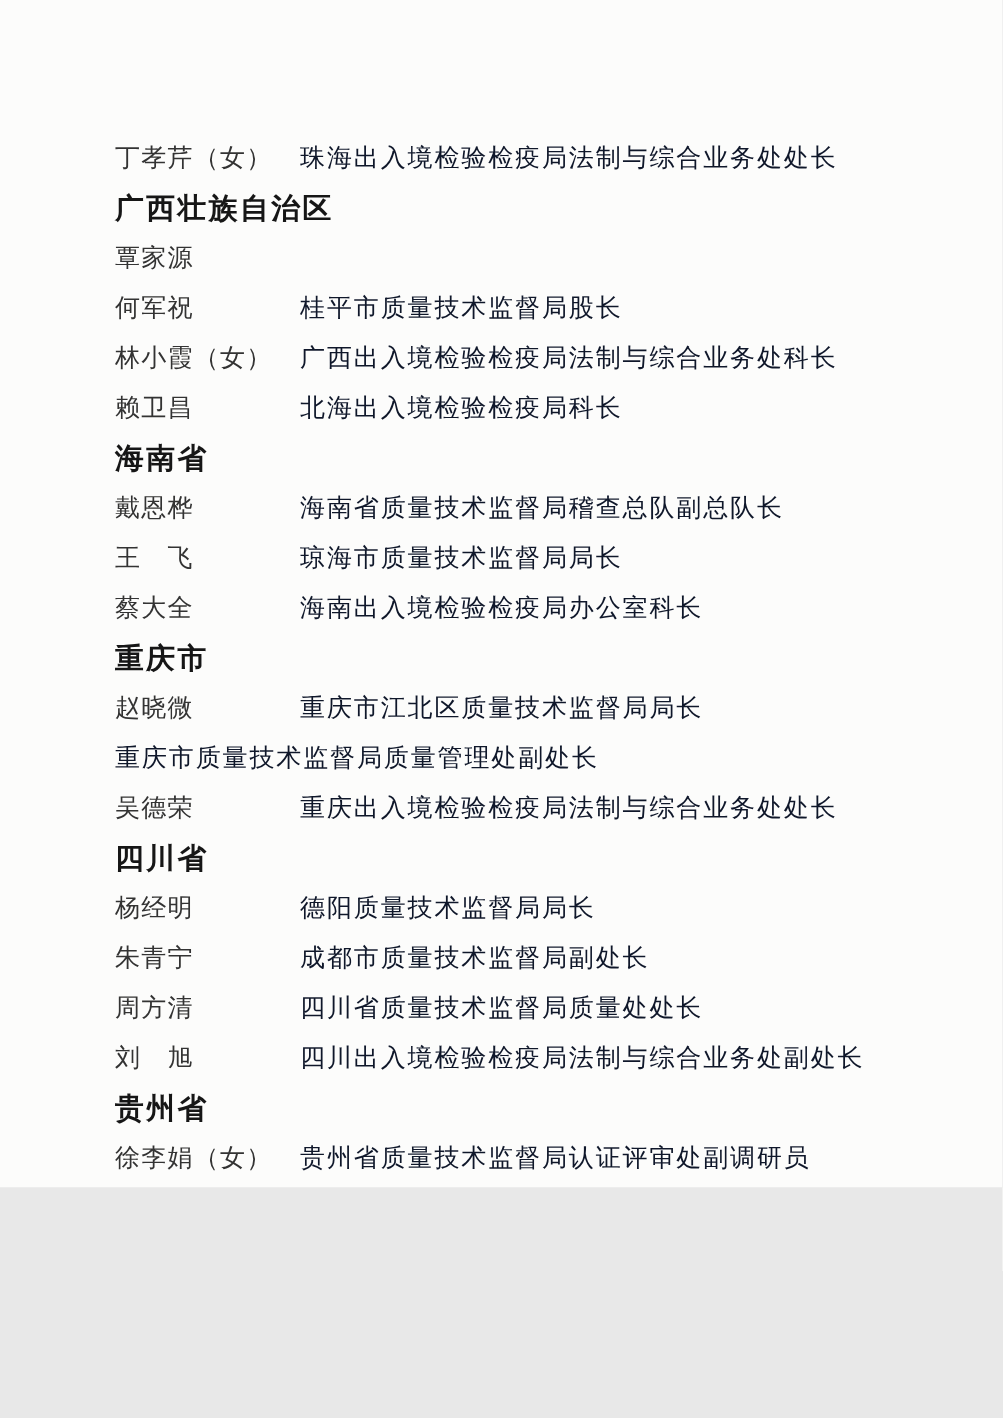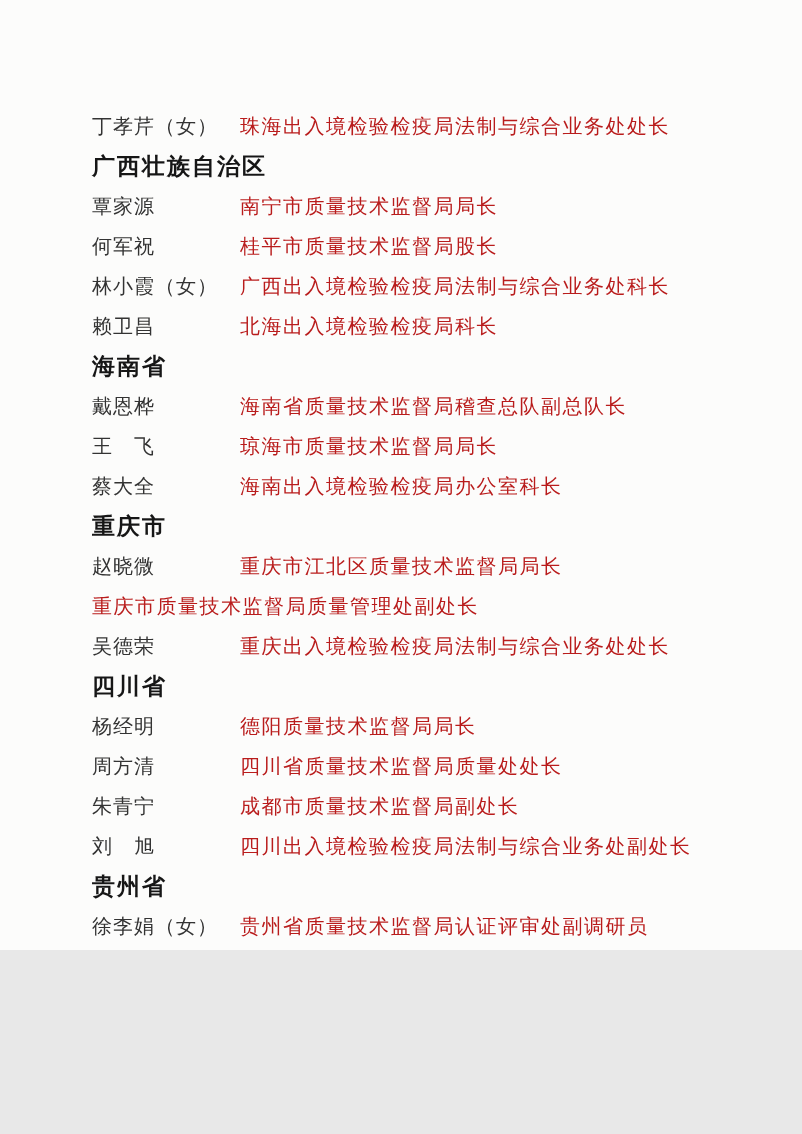--- a/index.html
+++ b/index.html
@@ -31,21 +31,21 @@
     letter-spacing: 1.5px;
     white-space: nowrap;
   }
   .row .name {
     flex: 0 0 148px;
     width: 148px;
     letter-spacing: 1px;
     color: #333;
   }
   .row .position {
-    color: #b91c1c;
+    color: #0f172a;
     text-align: center;
   }
   .row.header {
     font-family: Liberation Serif, serif;
     font-weight: 700;
     font-size: 23px;
     letter-spacing: 2px;
     color: #161616;
   }
   .footer {
@@ -75,21 +75,20 @@
   <div class="roster" id="roster">
       <div class="row">
         <span class="name">丁孝芹（女）</span>
         <span class="position">珠海出入境检验检疫局法制与综合业务处处长</span>
       </div>
       <div class="row header">
         <span>广西壮族自治区</span>
       </div>
       <div class="row">
         <span class="name">覃家源</span>
-        <span class="position">南宁市质量技术监督局局长</span>
       </div>
       <div class="row">
         <span class="name">何军祝</span>
         <span class="position">桂平市质量技术监督局股长</span>
       </div>
       <div class="row">
         <span class="name">林小霞（女）</span>
         <span class="position">广西出入境检验检疫局法制与综合业务处科长</span>
       </div>
       <div class="row">
@@ -126,26 +125,26 @@
         <span class="position">重庆出入境检验检疫局法制与综合业务处处长</span>
       </div>
       <div class="row header">
         <span>四川省</span>
       </div>
       <div class="row">
         <span class="name">杨经明</span>
         <span class="position">德阳质量技术监督局局长</span>
       </div>
       <div class="row">
+        <span class="name">朱青宁</span>
+        <span class="position">成都市质量技术监督局副处长</span>
+      </div>
+      <div class="row">
         <span class="name">周方清</span>
         <span class="position">四川省质量技术监督局质量处处长</span>
-      </div>
-      <div class="row">
-        <span class="name">朱青宁</span>
-        <span class="position">成都市质量技术监督局副处长</span>
       </div>
       <div class="row">
         <span class="name">刘　旭</span>
         <span class="position">四川出入境检验检疫局法制与综合业务处副处长</span>
       </div>
       <div class="row header">
         <span>贵州省</span>
       </div>
       <div class="row">
         <span class="name">徐李娟（女）</span>

